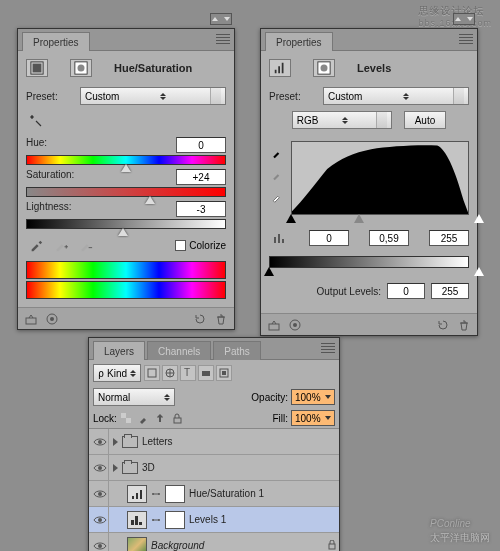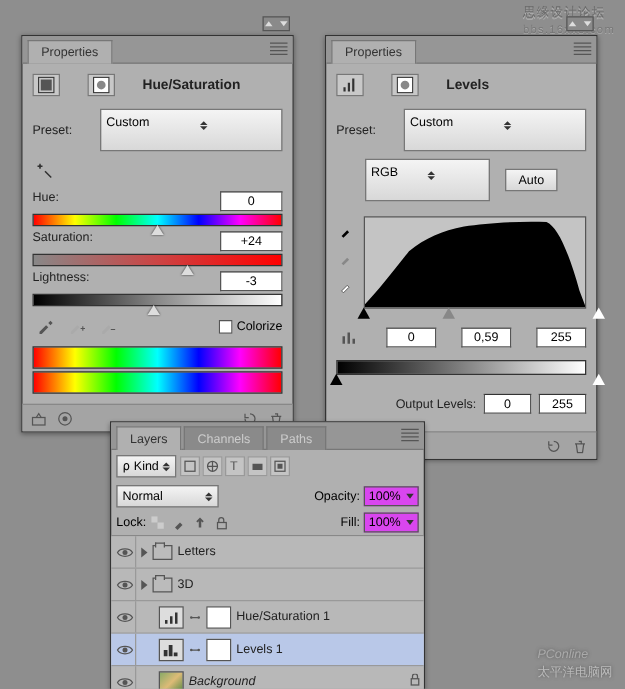--- a/index.html
+++ b/index.html
@@ -17,21 +17,21 @@
 .panel-collapse{position:absolute;right:2px;top:-16px;width:22px;height:12px;background:#8a8a8a;border:1px solid #555;display:flex;align-items:center;justify-content:center;cursor:pointer}
 .panel-collapse::before{content:"";border-left:3px solid transparent;border-right:3px solid transparent;border-bottom:4px solid #ddd;position:relative;left:-3px}
 .panel-collapse::after{content:"";border-left:3px solid transparent;border-right:3px solid transparent;border-top:4px solid #ddd;position:relative;left:3px}
 .panel-body{padding:8px}
 .adj-header{display:flex;align-items:center;gap:22px;margin-bottom:10px}
 .adj-icon{width:22px;height:18px;background:#c8c8c8;border:1px solid #777;display:inline-flex;align-items:center;justify-content:center}
 .adj-icon svg{width:14px;height:14px}
 .adj-title{font-weight:bold;font-size:11px;color:#222}
 .row{display:flex;align-items:center;margin-bottom:6px;gap:4px}
 .label{font-size:10px;color:#222;min-width:50px}
-.dropdown{flex:1;height:18px;background:linear-gradient(#f4f4f4,#d8d8d8);border:1px solid #777;padding:16px 4px;font-size:10px;display:flex;align-items:flex-end;justify-content:space-between;cursor:pointer}
+.dropdown{flex:1;height:18px;background:linear-gradient(#f4f4f4,#d8d8d8);border:1px solid #777;padding:0 4px;font-size:10px;display:flex;align-items:center;justify-content:space-between;cursor:pointer}
 .dropdown::after{content:"";width:10px;height:100%;display:flex;align-items:center;justify-content:center;border-left:1px solid #aaa;margin-left:4px;background:linear-gradient(#e8e8e8,#ccc);position:relative}
 .dropdown .arrows{width:8px;display:flex;flex-direction:column;gap:1px;align-items:center}
 .dropdown .arrows::before{content:"";border-left:3px solid transparent;border-right:3px solid transparent;border-bottom:3px solid #333}
 .dropdown .arrows::after{content:"";border-left:3px solid transparent;border-right:3px solid transparent;border-top:3px solid #333}
 .tool-icon{width:20px;height:20px;display:inline-flex;align-items:center;justify-content:center;border:1px solid transparent}
 .slider-row{margin-bottom:2px}
 .slider-head{display:flex;justify-content:space-between;align-items:flex-start;margin-bottom:2px}
 .num-input{width:50px;height:16px;background:#fff;border:1px solid #555;border-top-color:#333;text-align:center;font-size:10px;padding:1px}
 .hue-track{height:10px;background:linear-gradient(90deg,red,#ff0,#0f0,#0ff,#00f,#f0f,red);border:1px solid #333;position:relative;margin-bottom:4px}
 .sat-track{height:10px;background:linear-gradient(90deg,#888,#c44,#f00);border:1px solid #333;position:relative;margin-bottom:4px}
@@ -55,21 +55,21 @@
 
 .layers-body .row-top{display:flex;align-items:center;gap:3px;padding:4px}
 .sm-drop{height:18px;background:linear-gradient(#f4f4f4,#d8d8d8);border:1px solid #777;padding:0 4px;font-size:10px;display:flex;align-items:center;gap:3px;cursor:pointer}
 .sm-drop .arrows{display:flex;flex-direction:column;gap:1px}
 .sm-drop .arrows::before{content:"";border-left:3px solid transparent;border-right:3px solid transparent;border-bottom:3px solid #333}
 .sm-drop .arrows::after{content:"";border-left:3px solid transparent;border-right:3px solid transparent;border-top:3px solid #333}
 .filter-icons{display:flex;gap:2px}
 .filter-icons .fi{width:16px;height:16px;border:1px solid #999;background:#c4c4c4;display:flex;align-items:center;justify-content:center}
 .opacity-row{display:flex;align-items:center;padding:2px 4px;gap:4px;justify-content:space-between}
 .opacity-row .left, .opacity-row .right{display:flex;align-items:center;gap:3px}
-.pct-box{width:44px;height:16px;background:#d946ef;border:1px solid #555;font-size:10px;display:flex;align-items:center;padding:0 3px;justify-content:space-between}
+.pct-box{width:44px;height:16px;background:#fdba74;border:1px solid #555;font-size:10px;display:flex;align-items:center;padding:0 3px;justify-content:space-between}
 .pct-box::after{content:"";border-left:3px solid transparent;border-right:3px solid transparent;border-top:4px solid #333}
 .lock-row{display:flex;align-items:center;padding:2px 4px;gap:20px;border-bottom:1px solid #888;justify-content:space-between}
 .lock-icons{display:flex;gap:2px;align-items:center}
 .lock-icons .li{width:15px;height:15px;display:flex;align-items:center;justify-content:center}
 .layer-list{background:#b8b8b8}
 .layer-item{display:flex;align-items:center;height:26px;border-bottom:1px solid #999;padding:0 2px;gap:4px}
 .layer-item.sel{background:#b9c8e8}
 .eye{width:18px;height:100%;display:flex;align-items:center;justify-content:center;border-right:1px solid #999}
 .disclosure{width:0;height:0;border-top:4px solid transparent;border-bottom:4px solid transparent;border-left:5px solid #555}
 .folder-icon{width:16px;height:12px;background:#bbb;border:1px solid #555;position:relative}

